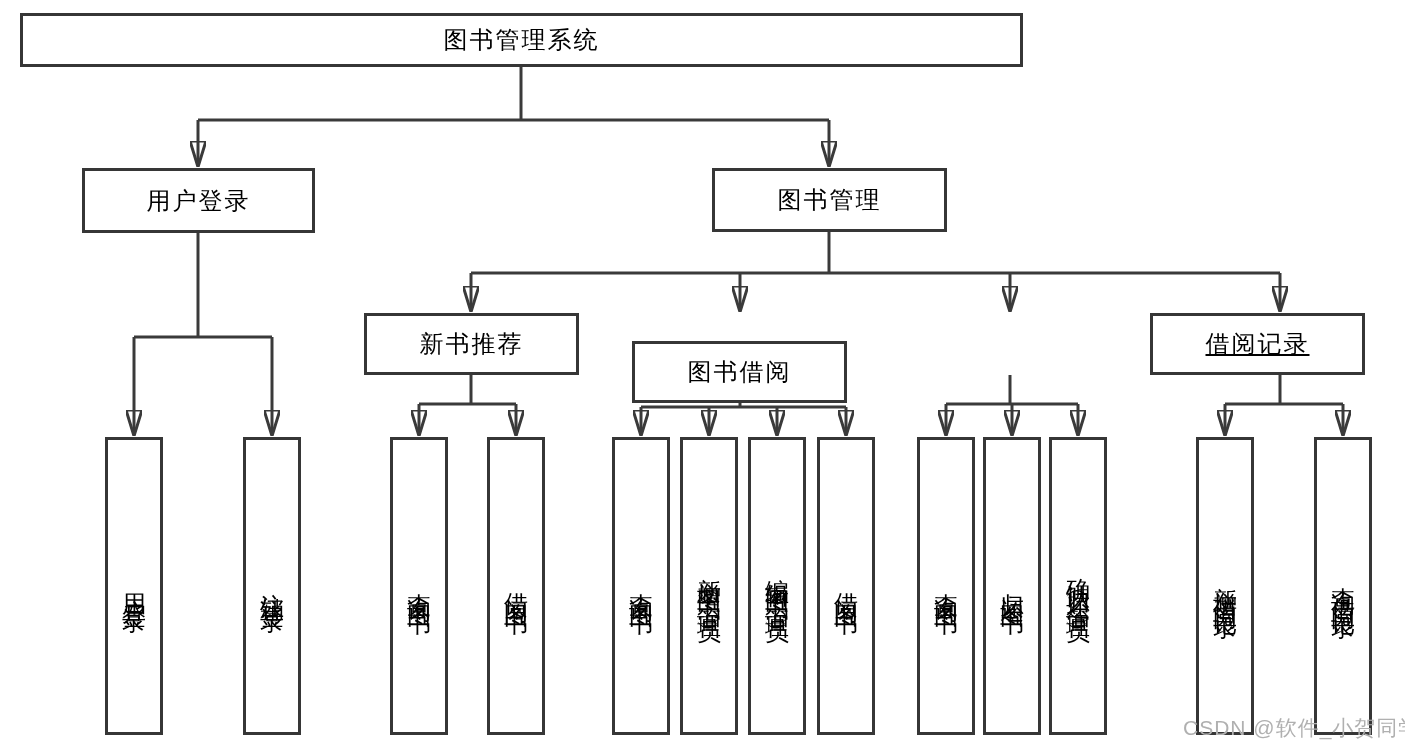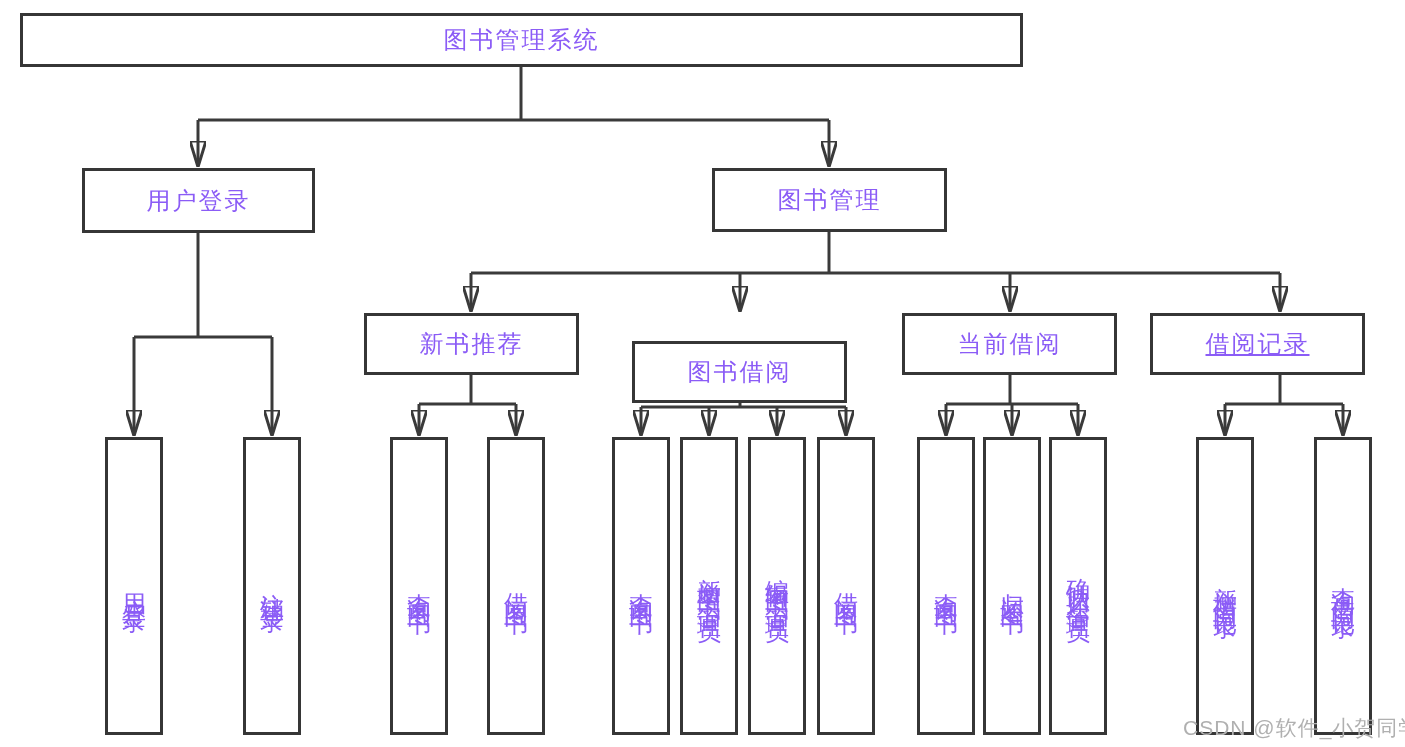--- a/index.html
+++ b/index.html
@@ -30,21 +30,21 @@
     fill: none;
   }
   .box {
     position: absolute;
     box-sizing: border-box;
     border: 3px solid #363636;
     background: #ffffff;
     display: flex;
     align-items: center;
     justify-content: center;
-    color: #8b5cf6;
+    color: #000000;
   }
   .hbox {
     font-size: 24px;
     letter-spacing: 2px;
     white-space: nowrap;
   }
   .vbox {
     writing-mode: vertical-rl;
     text-orientation: mixed;
     font-size: 24px;
@@ -151,21 +151,20 @@
     </g>
   </svg>
 
   <div class="box hbox root">图书管理系统</div>
 
   <div class="box hbox l2-a">用户登录</div>
   <div class="box hbox l2-b">图书管理</div>
 
   <div class="box hbox l3 l3-a">新书推荐</div>
   <div class="box hbox l3 l3-b">图书借阅</div>
-  <div class="box hbox l3 l3-c">当前借阅</div>
   <div class="box hbox l3 l3-d">借阅记录</div>
 
   <div class="box vbox leaf lf-1">用户登录</div>
   <div class="box vbox leaf lf-2">注销登录</div>
 
   <div class="box vbox leaf lf-3">查询图书</div>
   <div class="box vbox leaf lf-4">借阅图书</div>
 
   <div class="box vbox leaf lf-5">查询图书</div>
   <div class="box vbox leaf lf-6">新增图书（管理员）</div>

